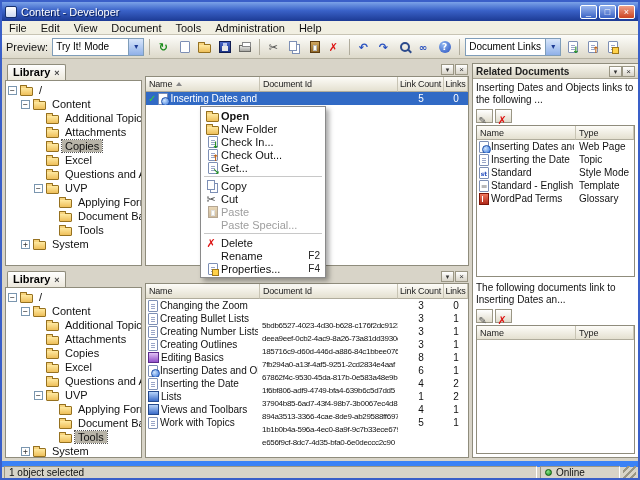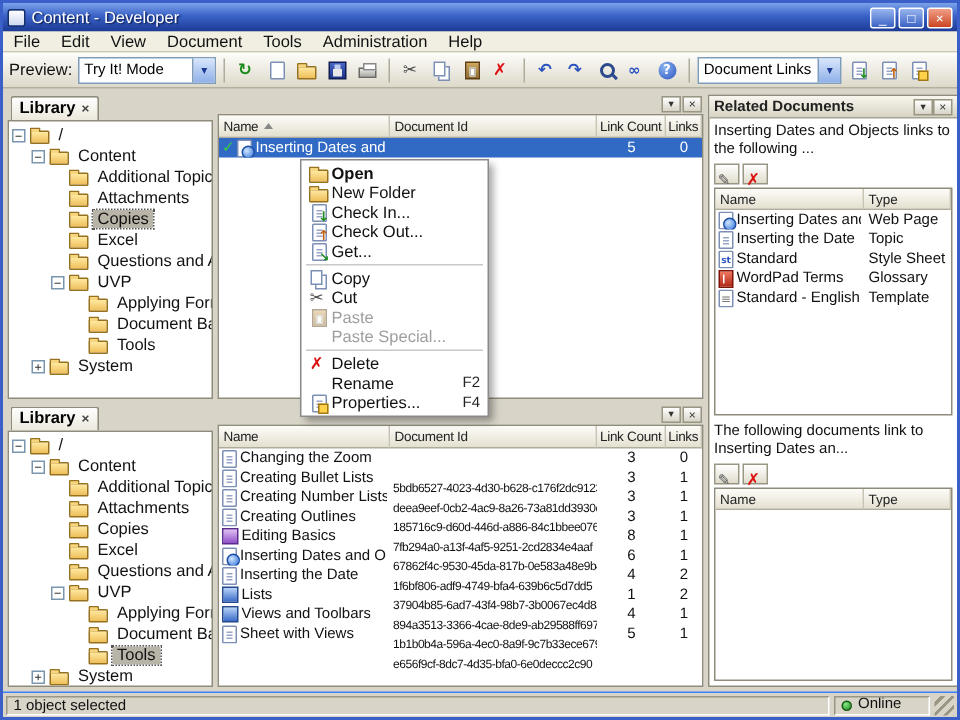--- a/index.html
+++ b/index.html
@@ -139,24 +139,24 @@
   .ci{display:flex;align-items:center;height:13px;padding:0 3px 0 1px;font-size:11px;color:#111;}
   .ci .gut{width:17px;display:flex;justify-content:center;flex:none;}
   .ci .lbl{flex:1;white-space:nowrap;overflow:hidden;}
   .ci .sc{margin-left:6px;color:#222;font-size:10px;text-align:center;}
   .ci.bold .lbl{font-weight:bold;}
   .ci.dis{color:#9e9e9e;}
   .ci.dis .ic{opacity:.45;}
   .csep{height:1px;background:#c8c8c8;margin:2px 1px;}
 
   
-  .statusbar{position:absolute;left:0;right:0;top:459px;height:17px;background:#d8d4c8;border-top:1px solid #3b82f6;display:flex;align-items:center;padding:1px 2px;gap:3px;font-size:10px;color:#111;}
+  .statusbar{position:absolute;left:0;right:0;top:459px;height:17px;background:#d8d4c8;border-top:6px solid #3b82f6;display:flex;align-items:center;padding:1px 2px;gap:3px;font-size:10px;color:#111;}
   .sfield{border:1px solid;border-color:#9a9684 #fff #fff #9a9684;height:13px;line-height:12px;padding:0 4px;background:#d8d4c8;white-space:nowrap;overflow:hidden;}
   .sleft{flex:1;}
-  .sright{width:64px;display:flex;align-items:center;gap:4px;}
+  .sright{width:80px;display:flex;align-items:center;gap:4px;}
   .dot{width:7px;height:7px;border-radius:50%;background:radial-gradient(circle at 35% 30%,#8ae88a,#1c8a1c);border:1px solid #0e5a0e;flex:none;}
   .grip{width:13px;height:13px;flex:none;background:repeating-linear-gradient(135deg,transparent 0 3px,#9a9684 3px 5px);}
 </style>
 </head>
 <body>
 
 <div class="win">
 
   <div class="titlebar">
     <span class="appic"></span>
@@ -529,21 +529,21 @@
               <span class="ic ic-section-icon"></span>
               <span class="nm">Views and Toolbars</span>
             </span>
             <span class="lcell c1 guid">1b1b0b4a-596a-4ec0-8a9f-9c7b33ece679</span>
             <span class="lcell c2">4</span>
             <span class="lcell c3">1</span>
           </div>
           <div class="lrow">
             <span class="lcell c0">
               <span class="ic ic-topic-icon"></span>
-              <span class="nm">Sheet with Views</span>
+              <span class="nm">Work with Topics</span>
             </span>
             <span class="lcell c1 guid">e656f9cf-8dc7-4d35-bfa0-6e0deccc2c90</span>
             <span class="lcell c2">5</span>
             <span class="lcell c3">1</span>
           </div>
         </div>
     </div>
   </div>
 
   <div class="related">
@@ -580,36 +580,36 @@
                 <span class="ic ic-topic-icon"></span>
                 <span class="nm">Inserting the Date</span>
               </span>
               <span class="rc1">Topic</span>
             </div>
             <div class="rrow">
               <span class="rc0">
                 <span class="ic ic-style-sheet-icon"></span>
                 <span class="nm">Standard</span>
               </span>
-              <span class="rc1">Style Sheet</span>
+              <span class="rc1">Style Mode</span>
+            </div>
+            <div class="rrow">
+              <span class="rc0">
+                <span class="ic ic-template-icon"></span>
+                <span class="nm">Standard - English</span>
+              </span>
+              <span class="rc1">Template</span>
             </div>
             <div class="rrow">
               <span class="rc0">
                 <span class="ic ic-glossary-icon"></span>
                 <span class="nm">WordPad Terms</span>
               </span>
               <span class="rc1">Glossary</span>
             </div>
-            <div class="rrow">
-              <span class="rc0">
-                <span class="ic ic-template-icon"></span>
-                <span class="nm">Standard - English</span>
-              </span>
-              <span class="rc1">Template</span>
-            </div>
           </div>
       </div>
       <div style="height:5px;flex:none;"></div>
       <div class="desc">The following documents link to Inserting Dates an...</div>
       <div class="minitb">
         <span class="mtb">
             <span class="ic ic-edit-icon"></span>
           </span>
         <span class="mtb">
             <span class="ic ic-delete-icon"></span>

